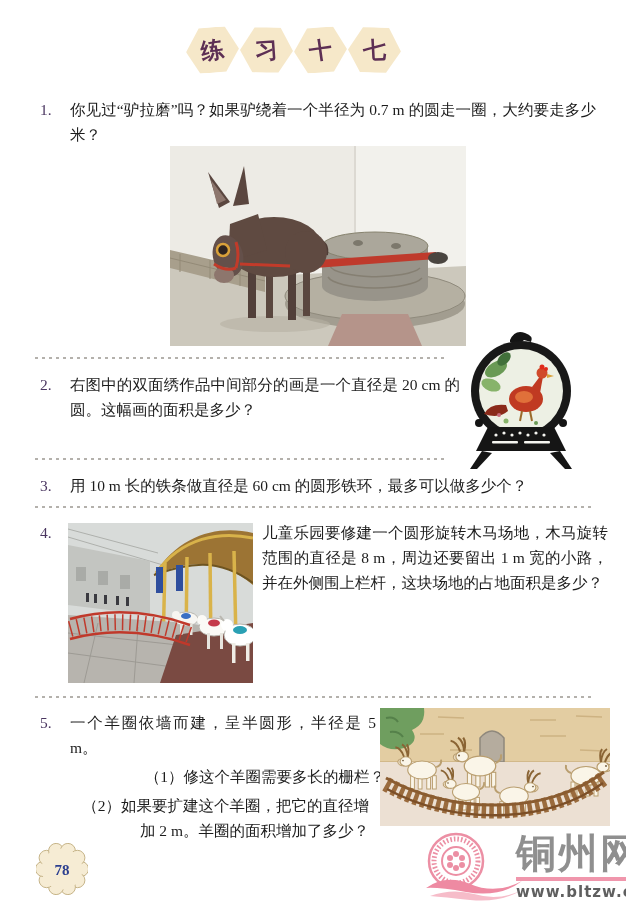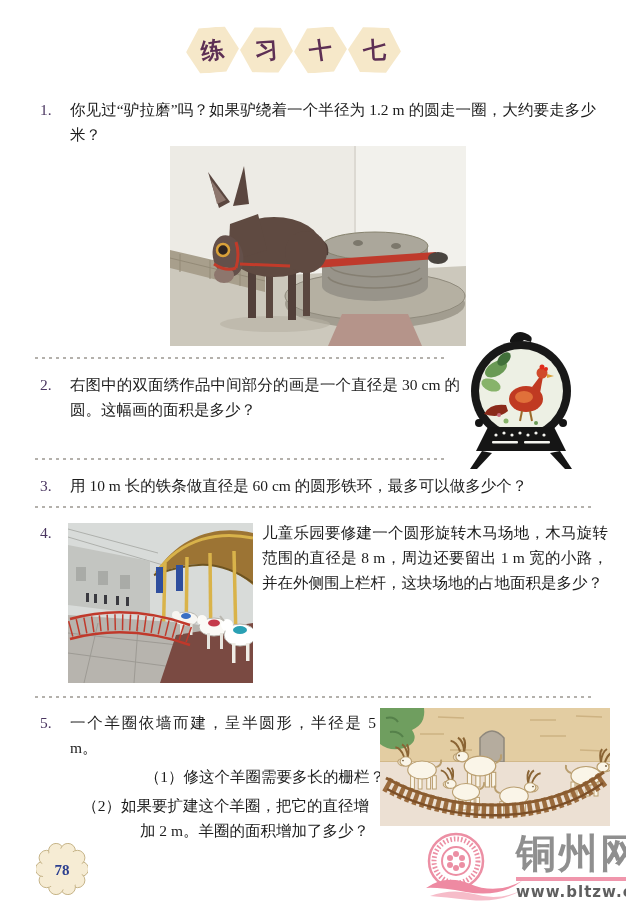--- a/index.html
+++ b/index.html
@@ -68,21 +68,21 @@
     <div class="hex">
         <span>十</span>
       </div>
     <div class="hex">
         <span>七</span>
       </div>
   </div>
 
   <div class="problem" style="left:40px; top:97px; width:556px;">
     <span class="pnum">1.</span>
-    <div class="ptext">你见过“驴拉磨”吗？如果驴绕着一个半径为 1.2 m 的圆走一圈，大约要走多少米？</div>
+    <div class="ptext">你见过“驴拉磨”吗？如果驴绕着一个半径为 0.7 m 的圆走一圈，大约要走多少米？</div>
   </div>
 
   <div class="fig" style="left:170px; top:146px;">
     <svg width="296" height="200" viewBox="0 0 296 200">
       <rect x="0" y="0" width="296" height="200" fill="#f2f1ec"></rect>
       <polygon points="0,0 185,0 185,126 0,108" fill="#edebe5"></polygon>
       <line x1="185" y1="0" x2="185" y2="126" stroke="#dcd9d2" stroke-width="2"></line>
       <polygon points="0,108 95,130 296,120 296,200 0,200" fill="#ccc8bc"></polygon>
       <polygon points="0,104 95,126 95,146 0,122" fill="#a89f8c"></polygon>
       <line x1="0" y1="112" x2="95" y2="135" stroke="#938a77" stroke-width="1"></line>
@@ -120,21 +120,21 @@
         <path d="M66,96 q4,12 0,26" stroke="#c23b2a" stroke-width="3" fill="none"></path>
         <line x1="70" y1="118" x2="120" y2="120" stroke="#c23b2a" stroke-width="3"></line>
       </g>
     </svg>
   </div>
 
   <div class="sep sep1"></div>
 
   <div class="problem" style="left:40px; top:372px; width:420px;">
     <span class="pnum">2.</span>
-    <div class="ptext">右图中的双面绣作品中间部分的画是一个直径是 30 cm 的圆。这幅画的面积是多少？</div>
+    <div class="ptext">右图中的双面绣作品中间部分的画是一个直径是 20 cm 的圆。这幅画的面积是多少？</div>
   </div>
 
   <div class="fig" style="left:466px; top:327px;">
     <svg width="110" height="144" viewBox="0 0 110 144">
       <path d="M44,13 q5,-11 15,-7 q9,3 6,9 l-7,-2 q-5,6 -14,2 Z" fill="#141414"></path>
       <circle cx="55" cy="64" r="50" fill="#181818"></circle>
       <circle cx="55" cy="64" r="42" fill="#edf0e4"></circle>
       <g>
         <ellipse cx="30" cy="42" rx="12" ry="7" fill="#6a9a55" transform="rotate(-30 30 42)"></ellipse>
         <ellipse cx="25" cy="58" rx="10" ry="6" fill="#87b36a" transform="rotate(20 25 58)"></ellipse>

